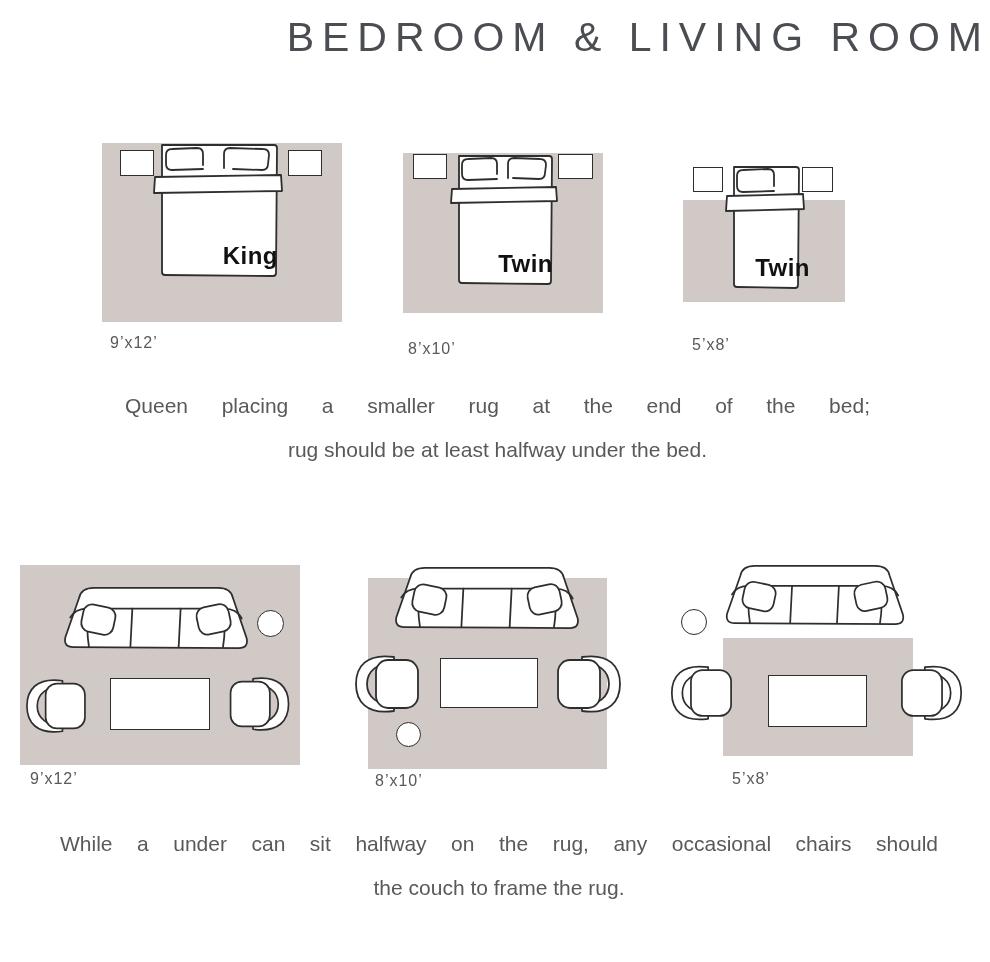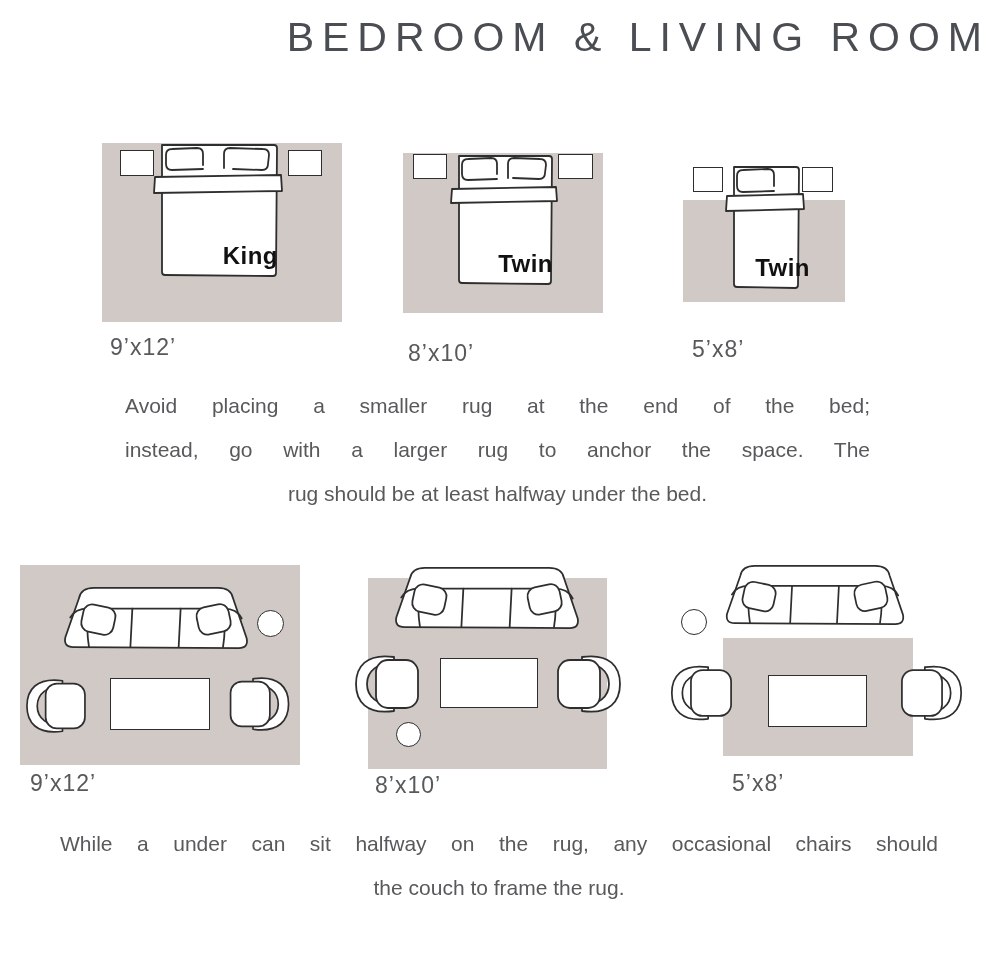--- a/index.html
+++ b/index.html
@@ -25,21 +25,21 @@
   }
   .round-table{
     position:absolute;background:#fff;box-sizing:border-box;
     border:1.8px solid var(--sketch-line,#2e2e2e);border-radius:50%;
   }
   .bed-label{
     position:absolute;text-align:right;font-weight:bold;font-size:24px;
     color:var(--bed-label-text,#111);letter-spacing:0.5px;
   }
   .size-label{
-    position:absolute;font-size:23px;color:var(--body-text,#58595b);
+    position:absolute;font-size:16px;color:var(--body-text,#58595b);
     letter-spacing:1px;white-space:nowrap;
   }
   .note{position:absolute;font-size:21px;color:var(--body-text,#58595b);}
   .note div{line-height:44px;}
   .just{text-align:justify;text-align-last:justify;}
   .cent{text-align:right;text-align-last:center;}
 
   svg{position:absolute;overflow:visible;display:block;}
   .s{stroke:var(--sketch-line,#2e2e2e);stroke-width:1.8;fill:none;
      stroke-linecap:round;stroke-linejoin:round;}
@@ -89,22 +89,21 @@
     <svg style="left:50px;top:27px;" width="70" height="125" viewBox="0 0 70 125">
       <path class="sf" d="M4,2 L66,2 Q69,2 69,5 L68,120 Q68,123 65,123 L7,122 Q4,122 4,119 Z"></path>
       <path class="s" d="M44,26 L13,27 Q7,27 7,21 L7,11 Q7,5 13,5 L38,4 Q44,4 44,10 L44,21"></path>
       <path class="sf" d="M-3,31 L73,29 L74,44 L-4,46 Z"></path>
     </svg>
     <div class="bed-label" style="left:60px;top:116px;width:70px;">Twin</div>
     <div class="size-label" style="left:12px;top:198px;">5’x8’</div>
   </div>
 
   <div class="note" style="left:125px;top:384px;width:745px;">
-    <div class="just">Avoid placing a smaller rug at the end of the bed;</div>
-    <div class="just">instead, go with a larger rug to anchor the space. The</div>
+    <div class="just">Queen placing a smaller rug at the end of the bed;</div>
     <div class="cent">rug should be at least halfway under the bed.</div>
   </div>
 
   <div class="diagram" style="left:15px;top:558px;width:300px;height:250px;">
     <div class="rug" style="left:5px;top:7px;width:280px;height:200px;"></div>
     <svg style="left:47px;top:27px;" width="188" height="67" viewBox="0 0 190 68">
       <path class="sf" d="M32,3 L158,3 Q171,3 173,13 L187,54 Q189,64 179,64 L11,63 Q1,63 3,53 L17,13 Q19,3 32,3 Z"></path>
       <path class="s" d="M8,33 Q13,24 26,24 L164,24 Q177,24 182,34"></path>
       <path class="s" d="M27,63 Q24,44 26,24"></path>
       <path class="s" d="M163,63 Q166,44 164,24"></path>

